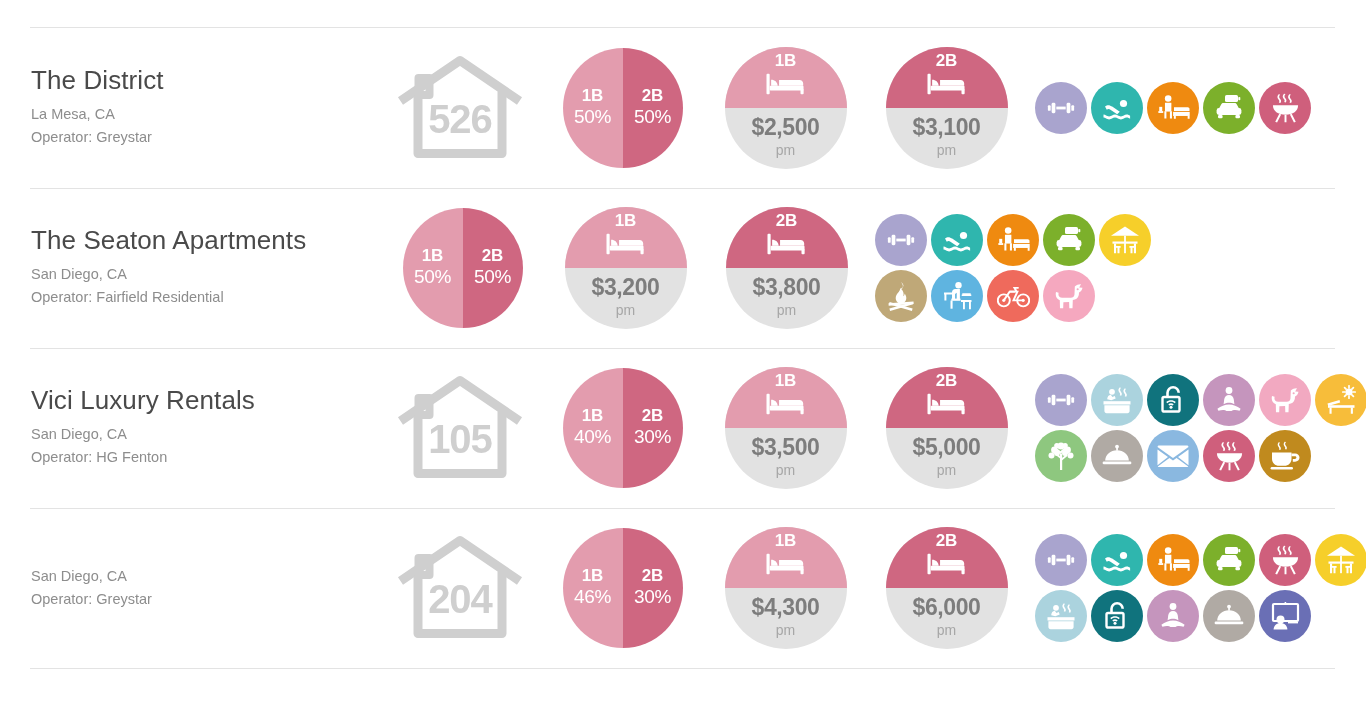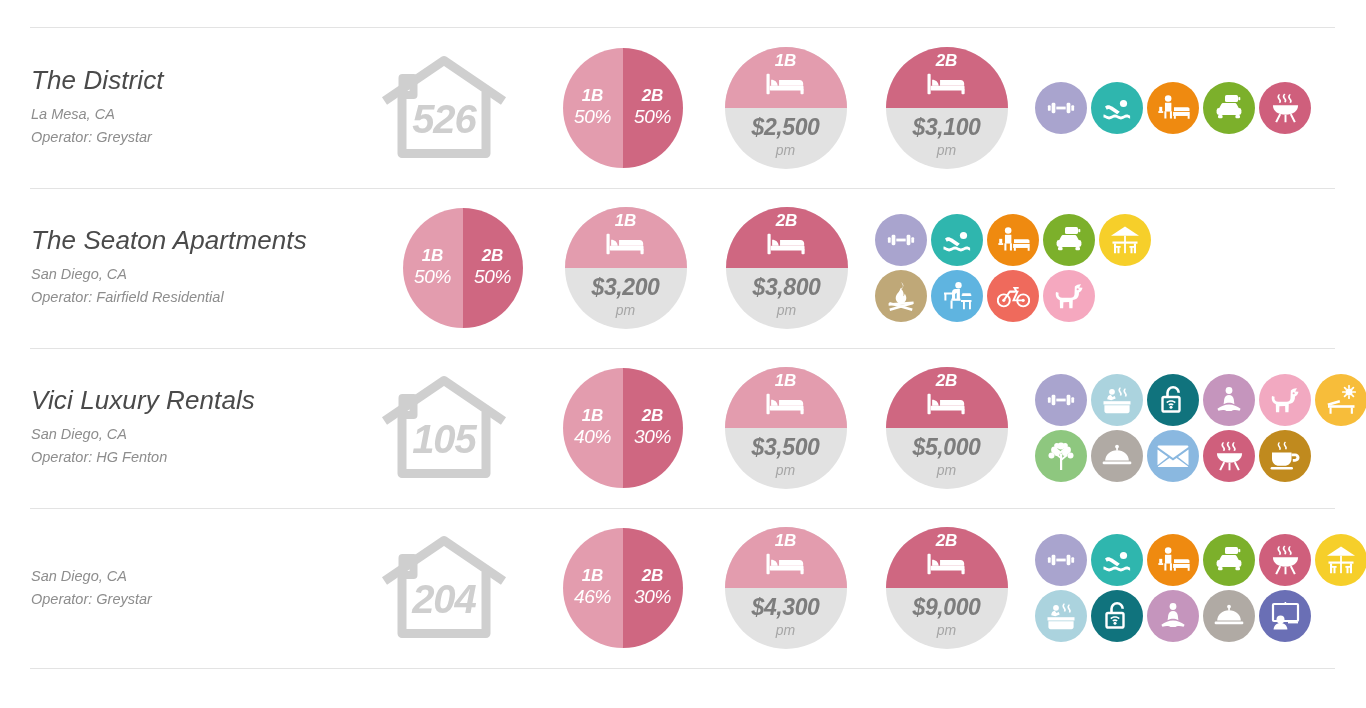--- a/index.html
+++ b/index.html
@@ -3,21 +3,21 @@
 <meta charset="utf-8">
 <style>
   * { box-sizing: border-box; }
   html, body {
     margin: 0; padding: 0;
     width: 1366px; height: 708px;
     background: #ffffff;
     font-family: "Liberation Sans", sans-serif;
     overflow: hidden;
   }
-  .sheet { position: relative; width: 1366px; height: 708px; background:#fff;font-style:italic; }
+  .sheet { position: relative; width: 1366px; height: 708px; background:#fff; }
 
   .divider {
     position: absolute;
     left: 30px; width: 1305px; height: 1px;
     background: #e3e3e3;
   }
 
   .row {
     position: absolute;
     left: 0; width: 1366px; height: 160px;
@@ -29,21 +29,21 @@
   .prop-name {
     font-size: 26px; color: #4a4a4a; font-weight: 400;
     letter-spacing: .1px; line-height: 1.12; margin-bottom: 7px;
     white-space: nowrap;
   }
   .prop-sub {
     font-size: 14.5px; color: #8d8d8d; line-height: 1.62; white-space: nowrap;
   }
 
   
-  .housecell { width: 160px; flex:none; display:flex; align-items:center; }
+  .housecell { width: 160px; flex:none; display:flex; justify-content:center; align-items:center; }
   .house { position: relative; width: 128px; height: 112px; }
   .house svg { display:block; }
   .house .units {
     position: absolute; left: 0; right: 0; top: 47px;
     text-align: center; font-size: 40px; font-weight: 700;
     color: #cfcfcf; letter-spacing: -1px; line-height: 1;
   }
 
   
   .piecell { width: 165px; flex:none; display:flex; justify-content:center; align-items:center; }
@@ -735,21 +735,21 @@
                   <g fill="#ffffff">
     <rect x="2" y="3" width="3.4" height="22" rx="1"></rect>
     <path d="M7 9.5c4 0 6.6 2.4 7 6.3H7z"></path>
     <path d="M15.5 9.8h22c2.4 0 4 1.6 4 4v2.2h-26z"></path>
     <rect x="5.4" y="16" width="36.5" height="5" rx="1"></rect>
     <rect x="38.6" y="19.5" width="3.4" height="5.5" rx="1"></rect>
   </g>
                 </svg></div>
         </div>
         <div class="bothalf">
-          <div class="price-amt">$9,000</div>
+          <div class="price-amt">$6,000</div>
           <div class="price-per">pm</div>
         </div>
       </div>
     </div>
 
     <div class="amencell">
       <div class="amengrid wide">
             <div class="amen" style="background:#a9a4ce">
        <span>
                 <svg width="30" height="30" viewBox="0 0 32 32">

